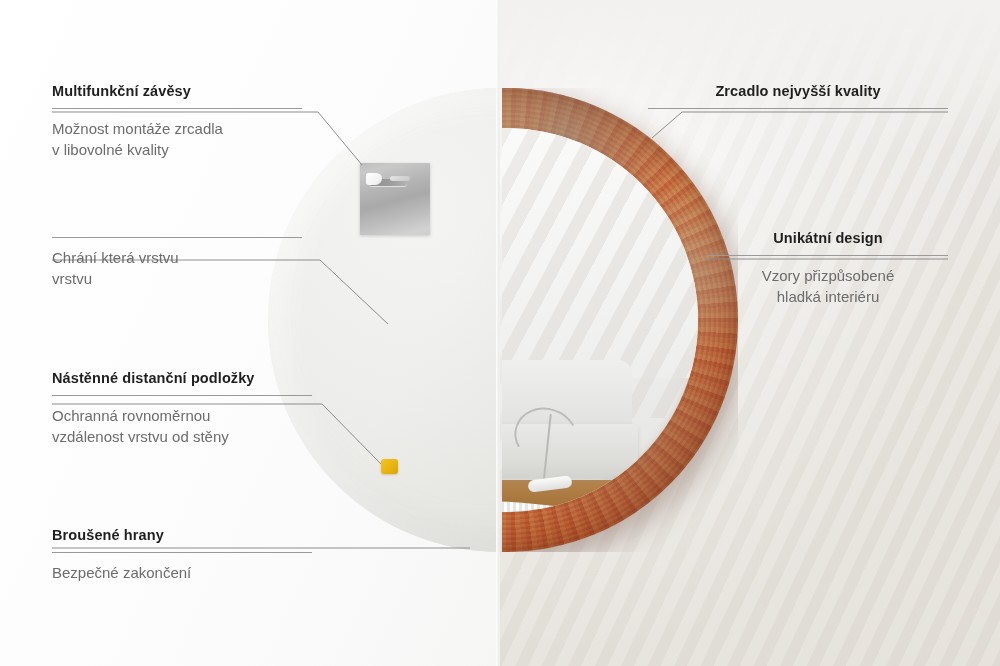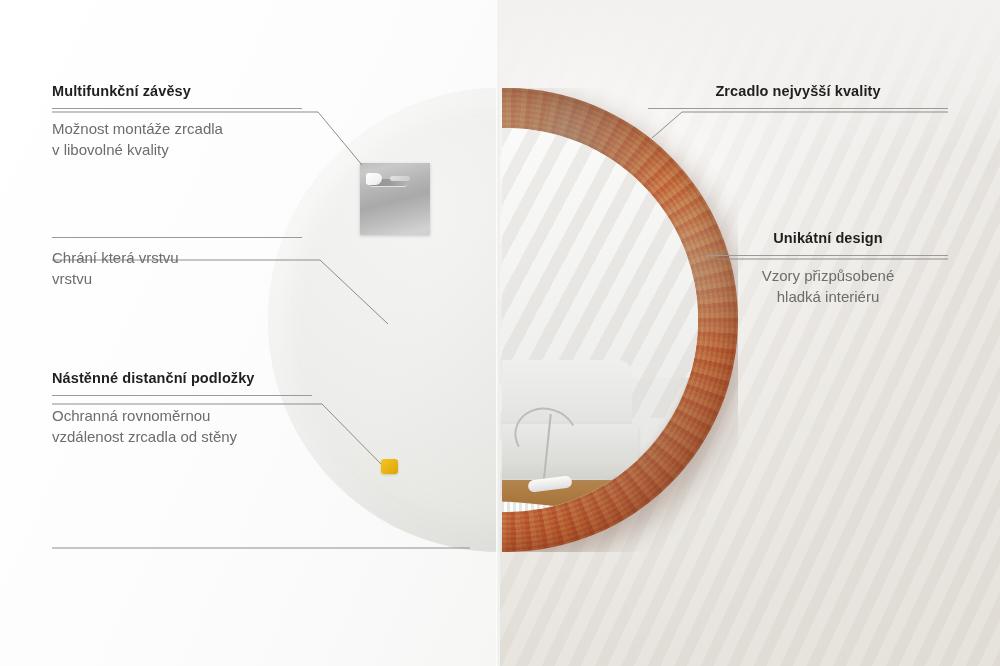--- a/index.html
+++ b/index.html
@@ -278,24 +278,31 @@
       <span>Chrání která vrstvu</span><br>
       <span>vrstvu</span>
     </p>
   </div>
 
   <div class="callout" style="left:52px;top:356px;width:260px;margin-top:13px;">
     <h3>Nástěnné distanční podložky</h3>
     <div class="rule"></div>
     <p>
       <span>Ochranná rovnoměrnou</span><br>
-      <span>vzdálenost zrcadla od stěny</span>
-    </p>
-  </div>
-
+      <span>vzdálenost vrstvu od stěny</span>
+    </p>
+  </div>
+
+  <div class="callout" style="left:52px;top:526px;width:260px;">
+    <h3>Broušené hrany</h3>
+    <div class="rule"></div>
+    <p>
+      <span>Bezpečné zakončení</span>
+    </p>
+  </div>
 
   <div class="callout right" style="left:648px;top:82px;width:300px;">
     <h3>Zrcadlo nejvyšší kvality</h3>
     <div class="rule"></div>
   </div>
 
   <div class="callout right" style="left:708px;top:229px;width:240px;">
     <h3>Unikátní design</h3>
     <div class="rule"></div>
     <p>

